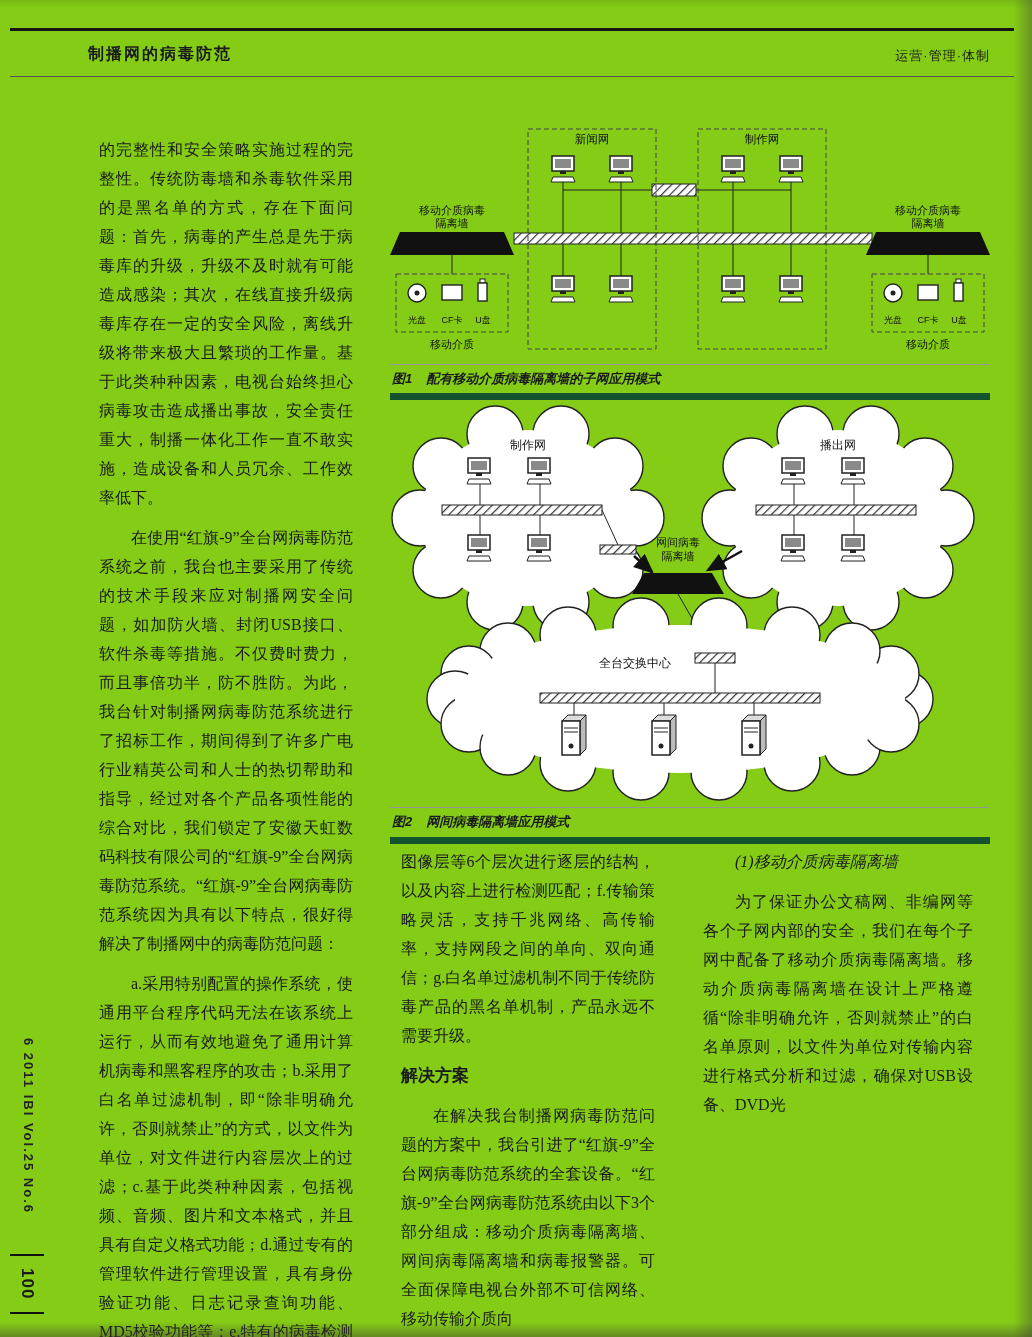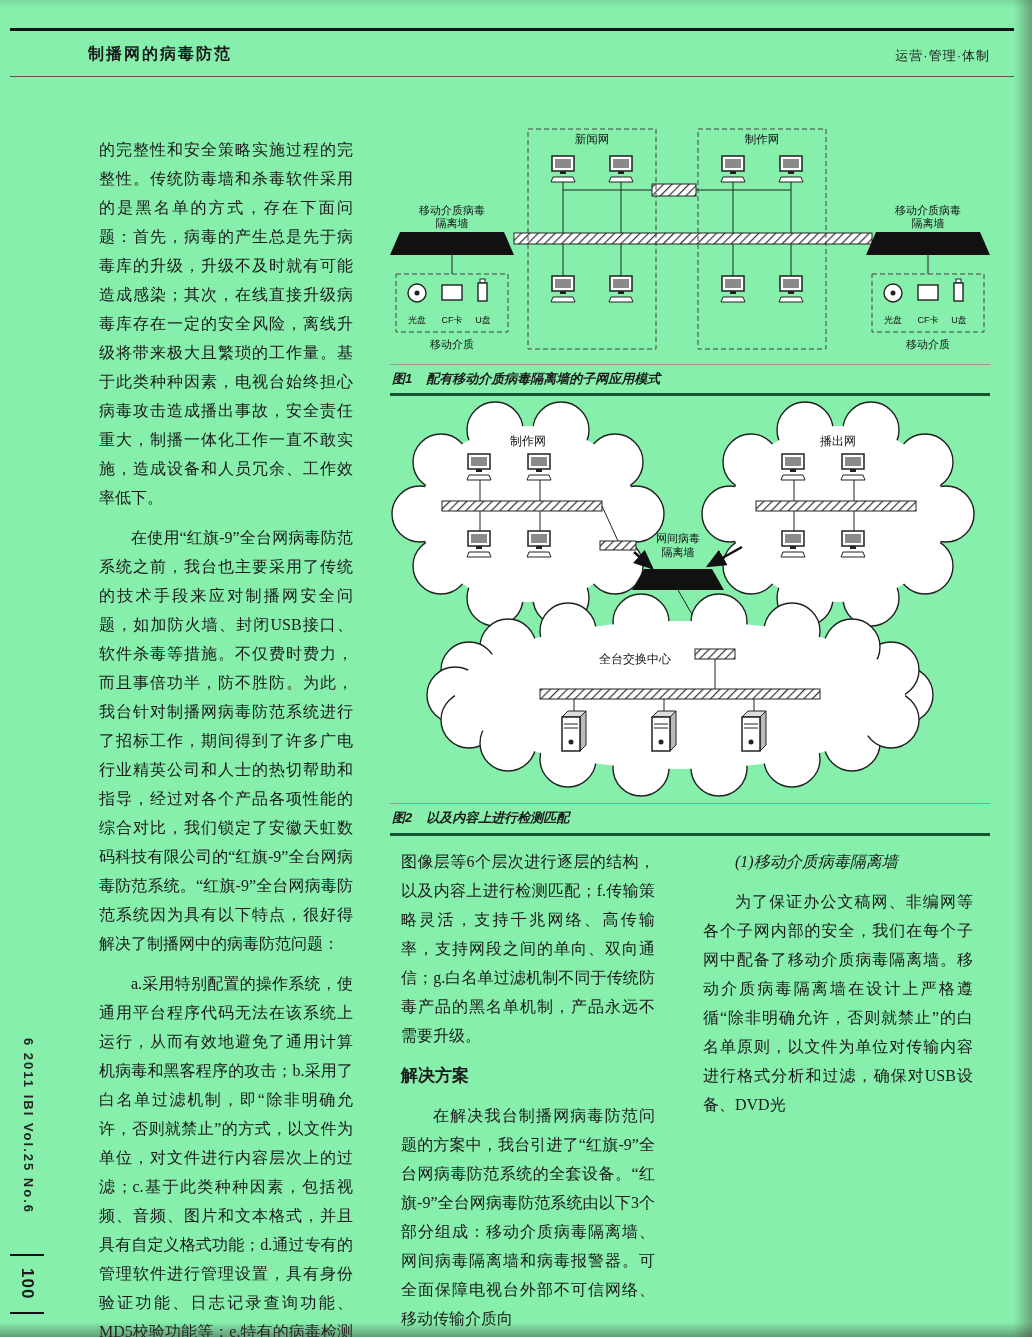--- a/index.html
+++ b/index.html
@@ -1,31 +1,31 @@
 <!DOCTYPE html>
 <html><head>
 <meta charset="utf-8">
 <style>
   html,body{margin:0;padding:0;background:#e9e7e3;}
-  .page{position:relative;width:1032px;height:1337px;margin:0 auto;background:#86efac;
+  .page{position:relative;width:1032px;height:1337px;margin:0 auto;background:#84cc16;
         font-family:"Liberation Serif","DejaVu Serif",serif;color:#1a1a1a;overflow:hidden;}
   .abs{position:absolute;}
   .rule-top{left:10px;top:28px;width:1004px;height:3px;background:#151515;}
   .hdr-title{left:88px;top:44px;font:bold 16px/1.2 "Liberation Sans","DejaVu Sans",sans-serif;letter-spacing:2px;}
   .hdr-cat{left:690px;top:48px;width:300px;text-align:right;font:13px/1.2 "Liberation Sans","DejaVu Sans",sans-serif;letter-spacing:1px;}
   .hdr-cat .b{font-weight:normal;}
   .rule-hdr{left:10px;top:76px;width:1004px;height:1px;background:#555;}
   .col{position:absolute;font-size:16px;line-height:29px;text-align:justify;}
   .col p{margin:11px;}
   p.ind{text-indent:2em;}
   .col1{left:88px;top:124px;width:276px;}
   .col2{left:390px;top:836px;width:276px;}
   .col3{left:692px;top:836px;width:292px;}
   .figures{position:absolute;left:390px;top:126px;width:600px;}
-  .figcap{border-top:1px solid #999;border-bottom:3px solid #14532d;margin:2px 0 3px;padding:6px 2px;
+  .figcap{border-top:1px solid #999;border-bottom:7px solid #14532d;margin:2px 0 3px;padding:6px 2px;
           font:italic bold 13px/1.25 "Liberation Sans","DejaVu Sans",sans-serif;}
   .figcap .num{margin-right:14px;}
   .h-solution{font:bold 17px/29px "Liberation Sans","DejaVu Sans",sans-serif;margin:13px 0 11px;text-align:left;}
   .sub-head{margin-top:10px;margin-bottom:2px;font-style:italic;}
   .vert-issue{left:22px;top:1038px;height:210px;writing-mode:vertical-rl;
               font:bold 13px/1 "Liberation Sans","DejaVu Sans",sans-serif;letter-spacing:2px;color:#222;}
   .pagenum-box{left:10px;top:1254px;width:34px;height:56px;border-top:2px solid #111;border-bottom:2px solid #111;
                display:flex;align-items:center;justify-content:center;writing-mode:vertical-rl;
                font:bold 17px/1 "Liberation Sans","DejaVu Sans",sans-serif;letter-spacing:1px;}
   svg text{font-family:"Liberation Sans","DejaVu Sans",sans-serif;fill:#111;}
@@ -246,21 +246,21 @@
         <line x1="184" y1="300" x2="184" y2="312" stroke="#222"></line>
         <line x1="274" y1="300" x2="274" y2="312" stroke="#222"></line>
         <line x1="364" y1="300" x2="364" y2="312" stroke="#222"></line>
         <use href="#server" x="172" y="312"></use>
         <use href="#server" x="262" y="312"></use>
         <use href="#server" x="352" y="312"></use>
       </g>
     </svg>
 
     <div class="figcap">
-      <span class="num">图2</span><span>以及内容上进行检测匹配</span>
+      <span class="num">图2</span><span>网间病毒隔离墙应用模式</span>
     </div>
   </div>
 
   <div class="col col2">
     <p>图像层等6个层次进行逐层的结构，以及内容上进行检测匹配；f.传输策略灵活，支持千兆网络、高传输率，支持网段之间的单向、双向通信；g.白名单过滤机制不同于传统防毒产品的黑名单机制，产品永远不需要升级。</p>
     <p class="h-solution">解决方案</p>
     <p class="ind">在解决我台制播网病毒防范问题的方案中，我台引进了“红旗-9”全台网病毒防范系统的全套设备。“红旗-9”全台网病毒防范系统由以下3个部分组成：移动介质病毒隔离墙、网间病毒隔离墙和病毒报警器。可全面保障电视台外部不可信网络、移动传输介质向</p>
   </div>
 
   <div class="col col3">

